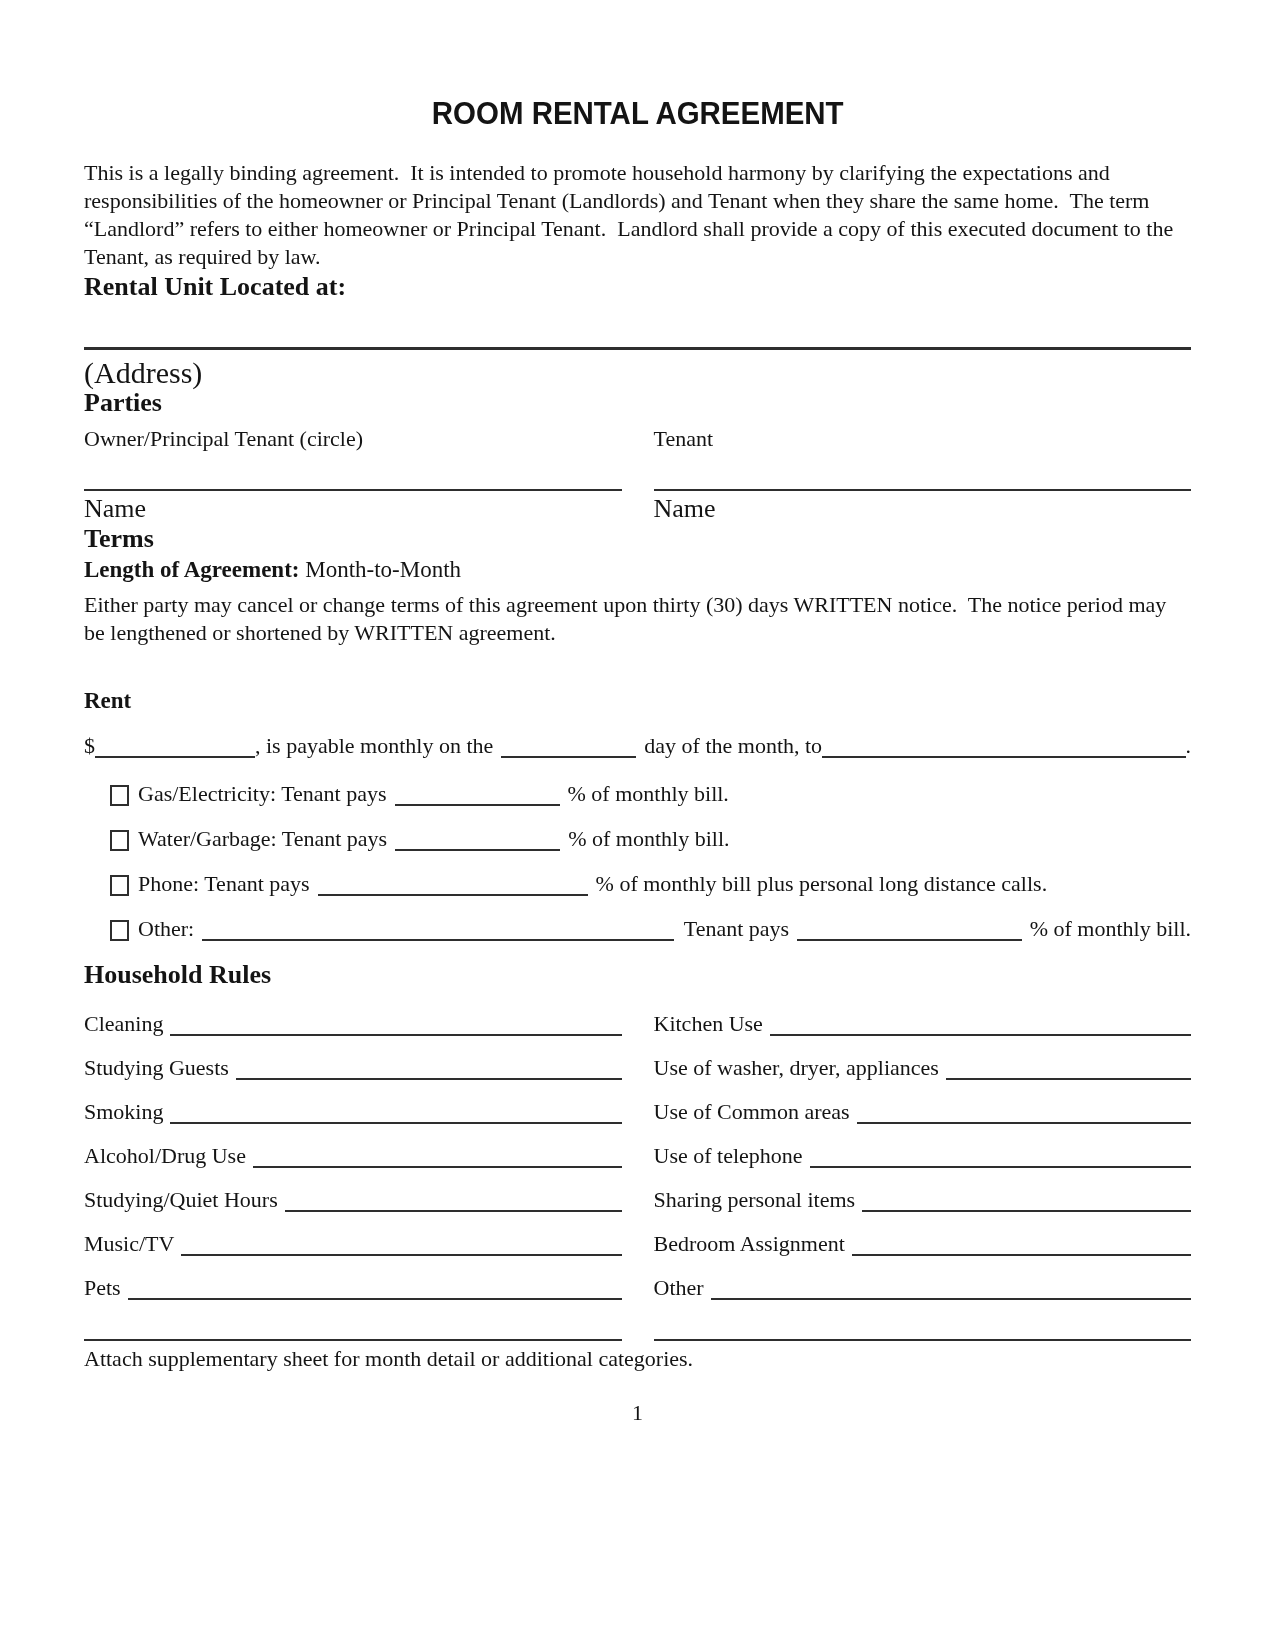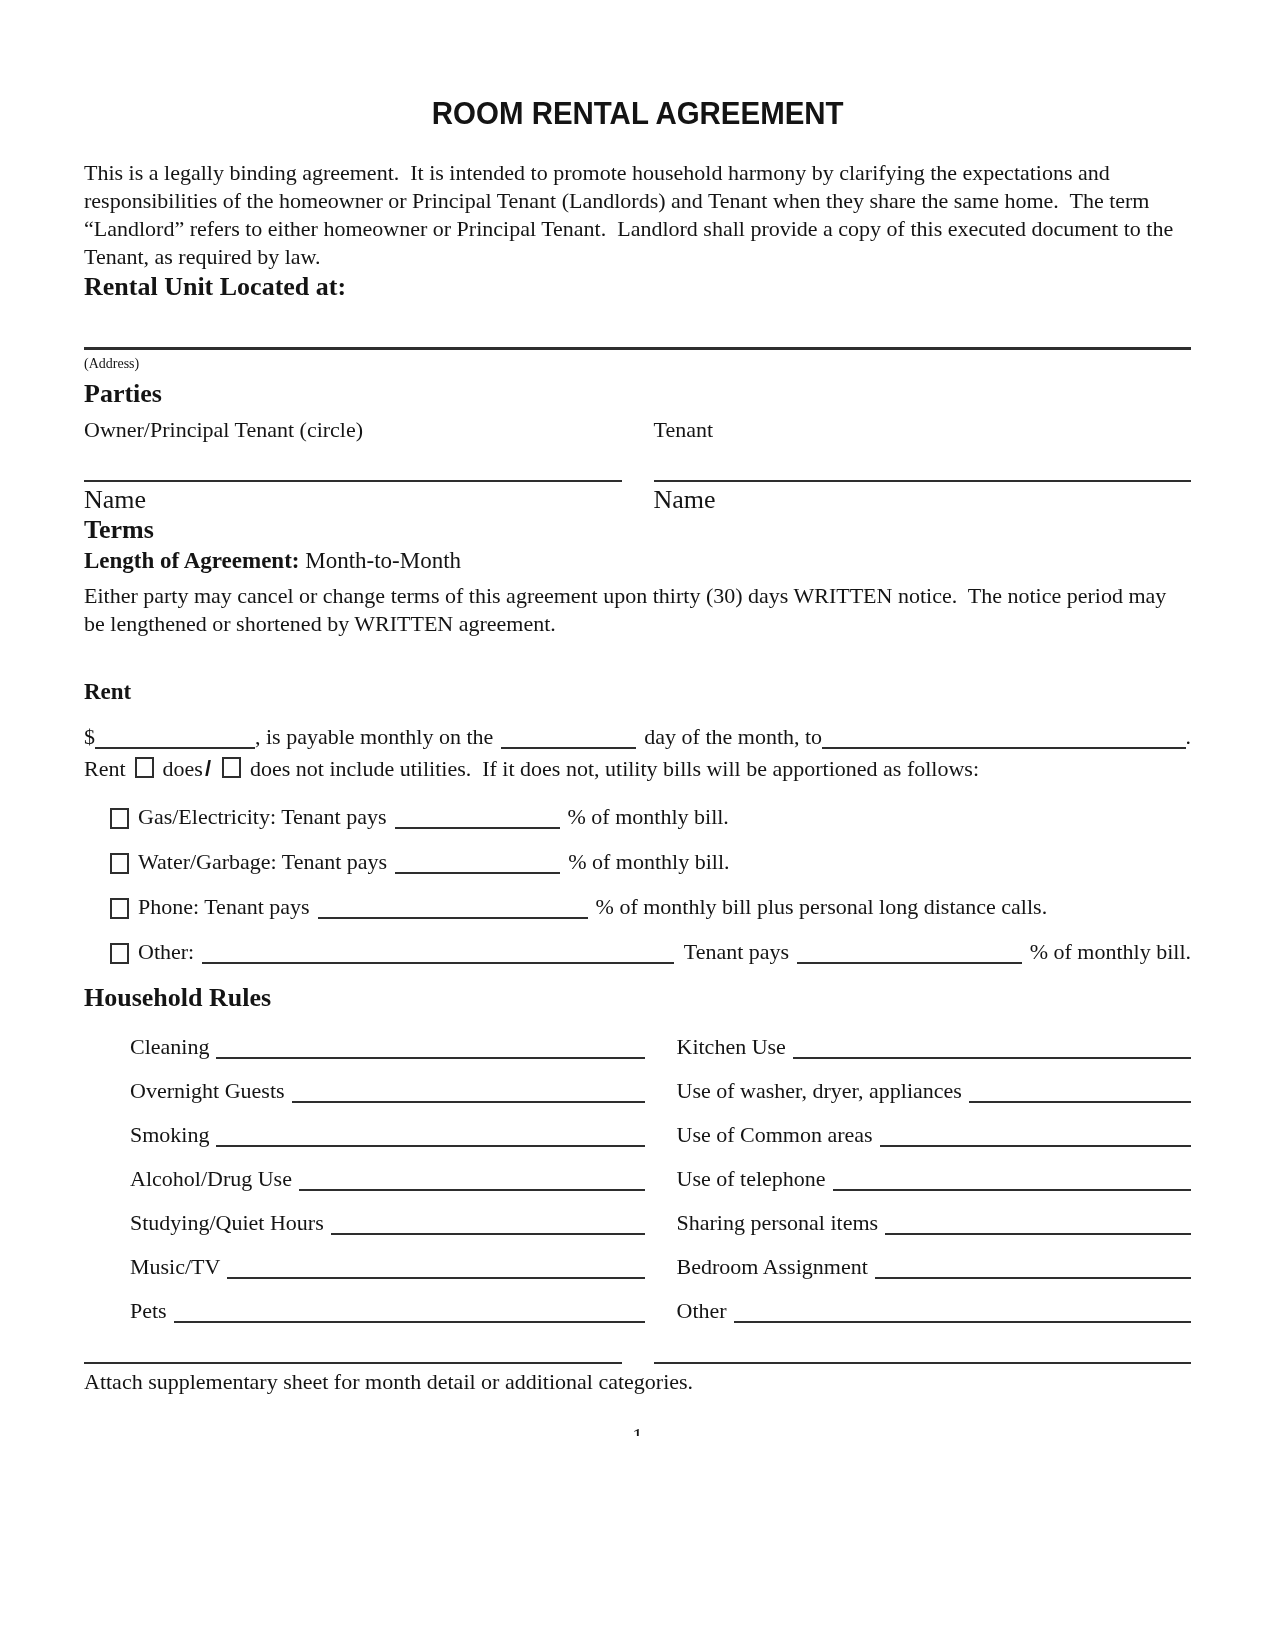--- a/index.html
+++ b/index.html
@@ -25,21 +25,21 @@
   .sec-parties{margin-top:36px;}
   .sec-terms{margin-top:26px;}
   .sec-rules{margin-top:34px;}
   h3.sub{font-weight:700;font-size:23px;line-height:28px;margin:40px 0 0 0;}
   .subhead{font-size:23px;line-height:30px;margin:0 0 0 0;}
   .subhead .b{font-weight:700;}
   .terms-para{margin-top:6px;}
   
   .hline{border-bottom:3px solid #2e2e2e;height:0;}
   .line-address{margin-top:44px;}
-  .caption{font-size:14px;line-height:28px;margin-top:0;}
+  .caption{font-size:30px;line-height:28px;margin-top:9px;}
   .two-col{display:flex;column-gap:32px;justify-content:center;}
   .two-col > .col{flex:1;min-width:0;}
   .party-labels{margin-top:6px;font-size:22px;line-height:28px;}
   .party-lines{margin-top:36px;}
   .party-lines .hline{border-bottom-width:2px;}
   .party-captions{margin-top:4px;font-size:26px;line-height:28px;}
   
   .sentence{display:flex;align-items:flex-end;font-size:22px;line-height:30px;margin-top:16px;}
   .sentence .txt{white-space:pre;}
   .blank{border-bottom:2px solid #2e2e2e;display:inline-block;height:1px;margin-bottom:3px;}
@@ -55,21 +55,21 @@
   .slash{font-family:"Liberation Sans",sans-serif;font-weight:700;margin:0 2px;}
   .util-items{list-style:none;margin:18px 0 0 0;padding:0 0 0 26px;}
   .util-items li{display:flex;align-items:flex-end;font-size:22px;line-height:30px;margin-bottom:15px;}
   .util-items .checkbox{align-self:flex-end;margin:0 9px 3px 0;flex:0 0 auto;}
   .util-items .txt{white-space:pre;}
   .blank.b-pct{width:165px;margin-left:8px;margin-right:8px;}
   .blank.b-phone{width:270px;margin-left:8px;margin-right:8px;}
   .blank.b-other1{flex:2.1 1 0;margin-left:8px;margin-right:10px;}
   .blank.b-other2{flex:1 1 0;margin-left:8px;margin-right:8px;}
   
-  .rules-grid{margin-top:4px;margin-left:46px;}
+  .rules-grid{margin-top:4px;}
   .rule-row{display:flex;align-items:flex-end;height:44px;font-size:22px;line-height:30px;}
   .rule-row .lbl{white-space:pre;flex:0 0 auto;}
   .rule-row .blank{flex:1 1 auto;margin-left:7px;}
   .extra-lines{margin-top:36px;}
   .extra-lines .hline{border-bottom-width:2px;}
   .attach-note{font-size:22px;line-height:28px;margin-top:4px;}
   .page-number{font-size:22px;line-height:28px;text-align:center;margin-top:26px;}
 </style>
 </head>
 <body>
@@ -114,21 +114,20 @@
   <div class="sentence">
     <span class="txt">$</span>
       <span class="blank b-amount"></span>
       <span class="txt">, is payable monthly on the</span>
       <span class="blank b-day"></span>
       <span class="txt">day of the month, to</span>
       <span class="blank b-grow"></span>
       <span class="txt">.</span>
   </div>
 
-  <div class="utilities-line"><span>Rent</span><span class="checkbox"></span><span>does</span><span class="slash">/</span><span class="checkbox"></span><span>does not include utilities.  If it does not, utility bills will be apportioned as follows:</span></div>
 
   <ul class="util-items">
     <li>
       <span class="checkbox"></span>
       <span class="txt">Gas/Electricity: Tenant pays</span>
       <span class="blank b-pct"></span>
       <span class="txt">% of monthly bill.</span>
     </li>
     <li>
       <span class="checkbox"></span>
@@ -154,21 +153,21 @@
 
   <h2 class="sec sec-rules">Household Rules</h2>
 
   <div class="two-col rules-grid">
     <div class="col">
       <div class="rule-row">
           <span class="lbl">Cleaning</span>
           <span class="blank"></span>
         </div>
       <div class="rule-row">
-          <span class="lbl">Overnight Guests</span>
+          <span class="lbl">Studying Guests</span>
           <span class="blank"></span>
         </div>
       <div class="rule-row">
           <span class="lbl">Smoking</span>
           <span class="blank"></span>
         </div>
       <div class="rule-row">
           <span class="lbl">Alcohol/Drug Use</span>
           <span class="blank"></span>
         </div>

